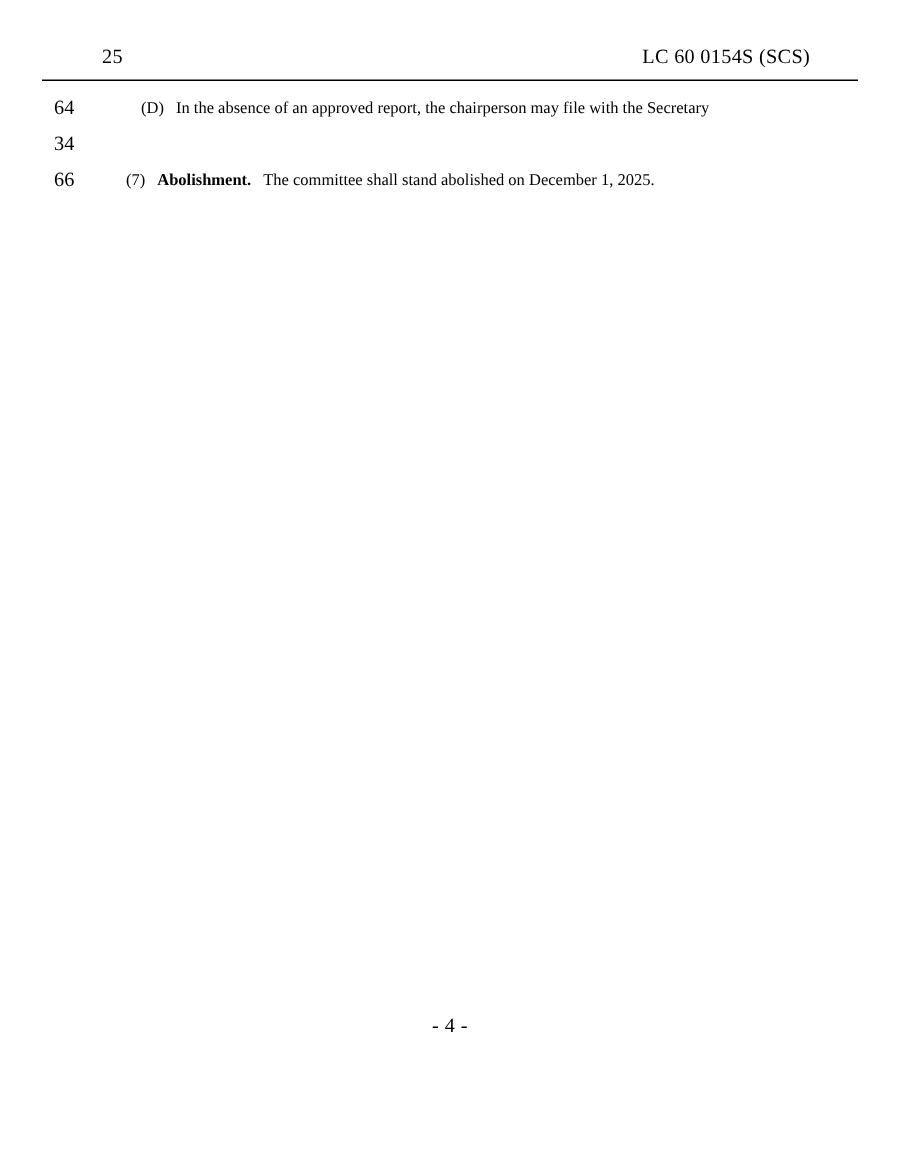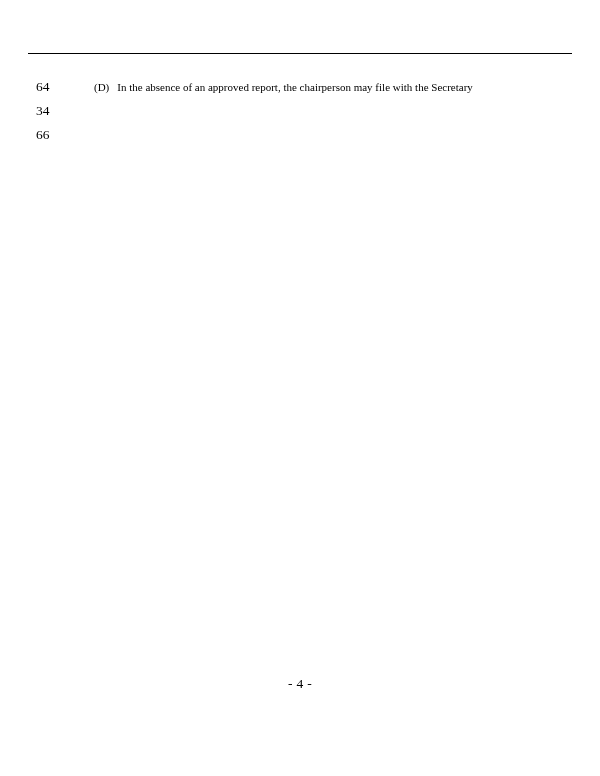--- a/index.html
+++ b/index.html
@@ -56,21 +56,20 @@
     height: 1px;
     background: #000000;
   }
 
   
   .lines {
     position: absolute;
     left: 28px;
     top: 60px;
     width: 544px;
-    margin-top: 15px;
   }
   .line {
     position: relative;
     height: 24px;
     line-height: 24px;
   }
   .line-no {
     position: absolute;
     left: 8px;
     top: 0;
@@ -116,36 +115,41 @@
     font-size: 13.5px;
     margin-top: 4px;
     letter-spacing: 0.3px;
   }
 </style>
 </head>
 <body>
 
 <div class="page">
 
+  <div class="header">
+    <div class="header-left">25</div>
+    <div class="header-right">LC 60 0154S (SCS)</div>
+  </div>
 
   <div class="rule"></div>
 
   <div class="lines">
 
     <div class="line">
       <div class="line-no">64</div>
       <div class="line-text indent-d"><span>(D)</span><span class="sp2"></span><span>In the absence of an approved report, the chairperson may file with the Secretary</span></div>
     </div>
 
     <div class="line">
       <div class="line-no">34</div>
     </div>
 
     <div class="line">
       <div class="line-no">66</div>
+      <div class="line-text indent-7"><span>(7)</span><span class="sp2"></span><span class="bold">Abolishment.</span><span class="sp2"></span><span>The committee shall stand abolished on December 1, 2025.</span></div>
     </div>
 
   </div>
 
   <div class="footer">
     <div class="footer-page">- 4 -</div>
   </div>
 
 </div>
 

